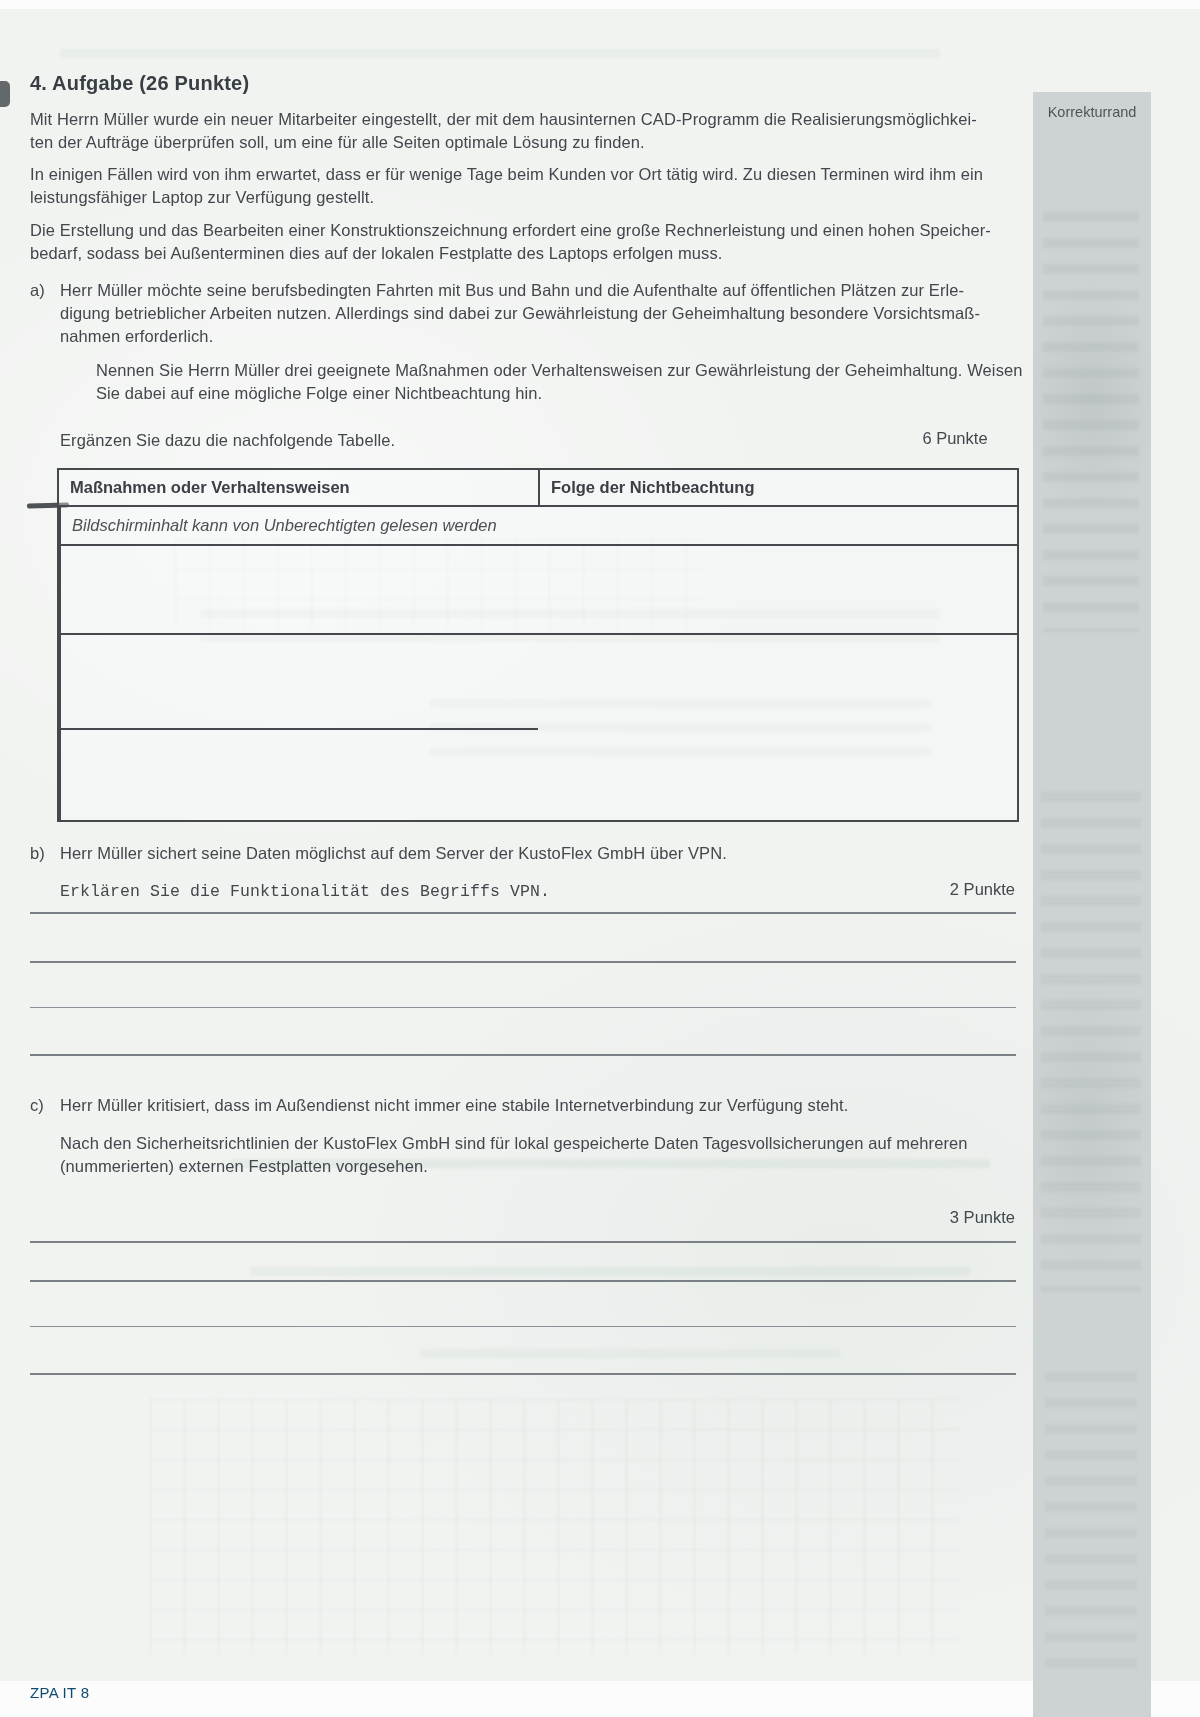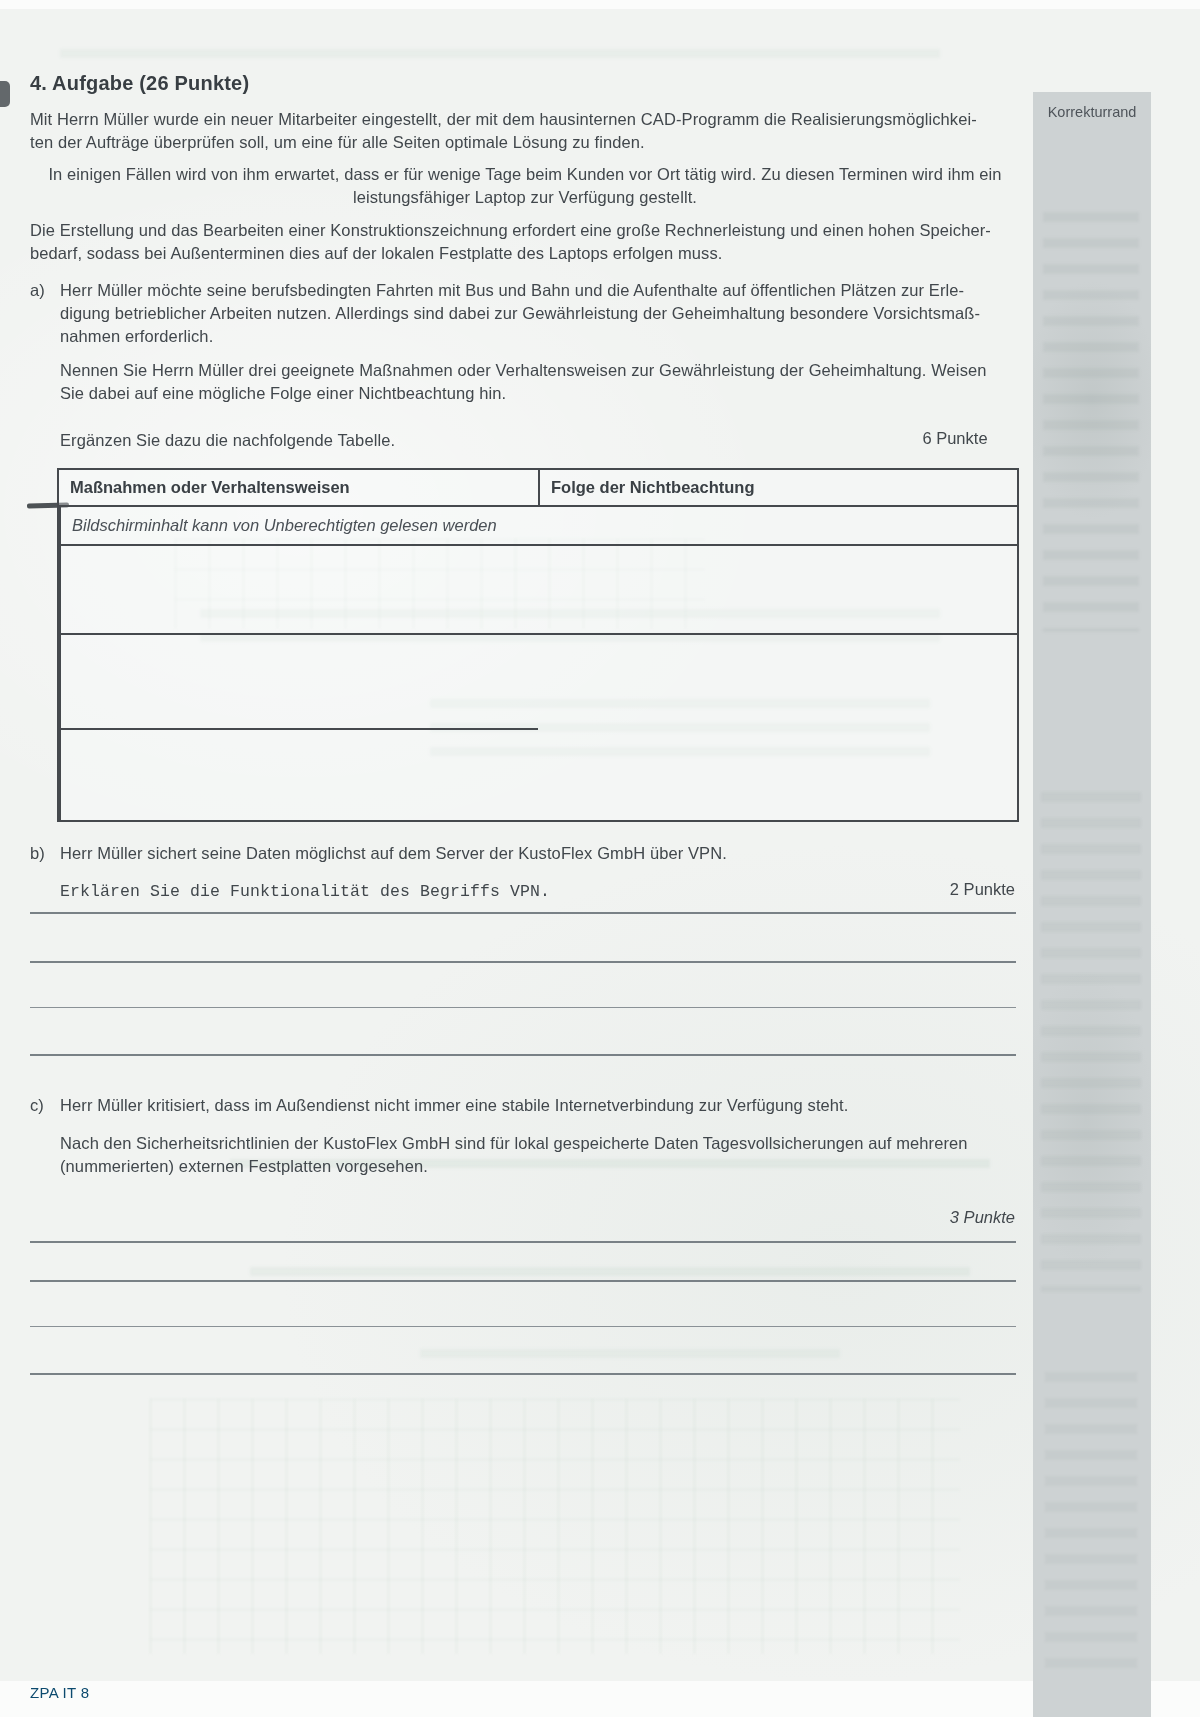--- a/index.html
+++ b/index.html
@@ -100,30 +100,30 @@
     <div class="korrekturrand-label">Korrekturrand</div>
     <div class="abs bleed band-bleed" style="left:10px;top:120px;width:96px;height:420px;opacity:.5;"></div>
     <div class="abs bleed band-bleed" style="left:8px;top:700px;width:100px;height:500px;opacity:.45;"></div>
     <div class="abs bleed band-bleed" style="left:12px;top:1280px;width:92px;height:300px;opacity:.4;"></div>
   </div>
 
   <div class="abs page-title">4. Aufgabe (26 Punkte)</div>
 
   <div class="abs txt intro" style="top:99px;">Mit Herrn Müller wurde ein neuer Mitarbeiter eingestellt, der mit dem hausinternen CAD-Programm die Realisierungsmöglichkei-
 ten der Aufträge überprüfen soll, um eine für alle Seiten optimale Lösung zu finden.</div>
-  <div class="abs txt intro" style="top:154px;text-align:center;">In einigen Fällen wird von ihm erwartet, dass er für wenige Tage beim Kunden vor Ort tätig wird. Zu diesen Terminen wird ihm ein
+  <div class="abs txt intro" style="top:154px;">In einigen Fällen wird von ihm erwartet, dass er für wenige Tage beim Kunden vor Ort tätig wird. Zu diesen Terminen wird ihm ein
 leistungsfähiger Laptop zur Verfügung gestellt.</div>
   <div class="abs txt intro" style="top:210px;">Die Erstellung und das Bearbeiten einer Konstruktionszeichnung erfordert eine große Rechnerleistung und einen hohen Speicher-
 bedarf, sodass bei Außenterminen dies auf der lokalen Festplatte des Laptops erfolgen muss.</div>
 
   <div class="abs txt item-label" style="top:270px;">a)</div>
   <div class="abs txt item-text" style="top:270px;">Herr Müller möchte seine berufsbedingten Fahrten mit Bus und Bahn und die Aufenthalte auf öffentlichen Plätzen zur Erle-
 digung betrieblicher Arbeiten nutzen. Allerdings sind dabei zur Gewährleistung der Geheimhaltung besondere Vorsichtsmaß-
 nahmen erforderlich.</div>
-  <div class="abs txt item-text" style="top:350px;">Nennen Sie Herrn Müller drei geeignete Maßnahmen oder Verhaltensweisen zur Gewährleistung der Geheimhaltung. Weisen
+  <div class="abs txt item-text" style="top:350px;margin-left:36px;">Nennen Sie Herrn Müller drei geeignete Maßnahmen oder Verhaltensweisen zur Gewährleistung der Geheimhaltung. Weisen
 Sie dabei auf eine mögliche Folge einer Nichtbeachtung hin.</div>
   <div class="abs txt item-text" style="top:420px;">Ergänzen Sie dazu die nachfolgende Tabelle.</div>
   <div class="abs points" style="top:420px;text-align:center;">6 Punkte</div>
 
   <div class="abs measures-table">
     <div class="cell head col1 r1">Maßnahmen oder Verhaltensweisen</div>
     <div class="cell head col2 r1">Folge der Nichtbeachtung</div>
     <div class="cell example col2 r2">Bildschirminhalt kann von Unberechtigten gelesen werden</div>
     <div class="cell col1 r3"></div>
     <div class="cell col2 r3"></div>
@@ -140,21 +140,21 @@
 
   <div class="abs answer-line" style="top:903px;"></div>
   <div class="abs answer-line" style="top:952px;"></div>
   <div class="abs answer-line thin" style="top:998px;"></div>
   <div class="abs answer-line" style="top:1045px;"></div>
 
   <div class="abs txt item-label" style="top:1085px;">c)</div>
   <div class="abs txt item-text" style="top:1085px;">Herr Müller kritisiert, dass im Außendienst nicht immer eine stabile Internetverbindung zur Verfügung steht.</div>
   <div class="abs txt item-text" style="top:1123px;">Nach den Sicherheitsrichtlinien der KustoFlex GmbH sind für lokal gespeicherte Daten Tagesvollsicherungen auf mehreren
 (nummerierten) externen Festplatten vorgesehen.</div>
-  <div class="abs points" style="top:1199px;font-style:italic;">3 Punkte</div>
+  <div class="abs points" style="top:1199px;">3 Punkte</div>
 
   <div class="abs answer-line" style="top:1232px;"></div>
   <div class="abs answer-line" style="top:1271px;"></div>
   <div class="abs answer-line thin" style="top:1317px;"></div>
   <div class="abs answer-line" style="top:1364px;"></div>
 
 </div>
 
 <div class="abs footer-label">ZPA IT 8</div>
 

